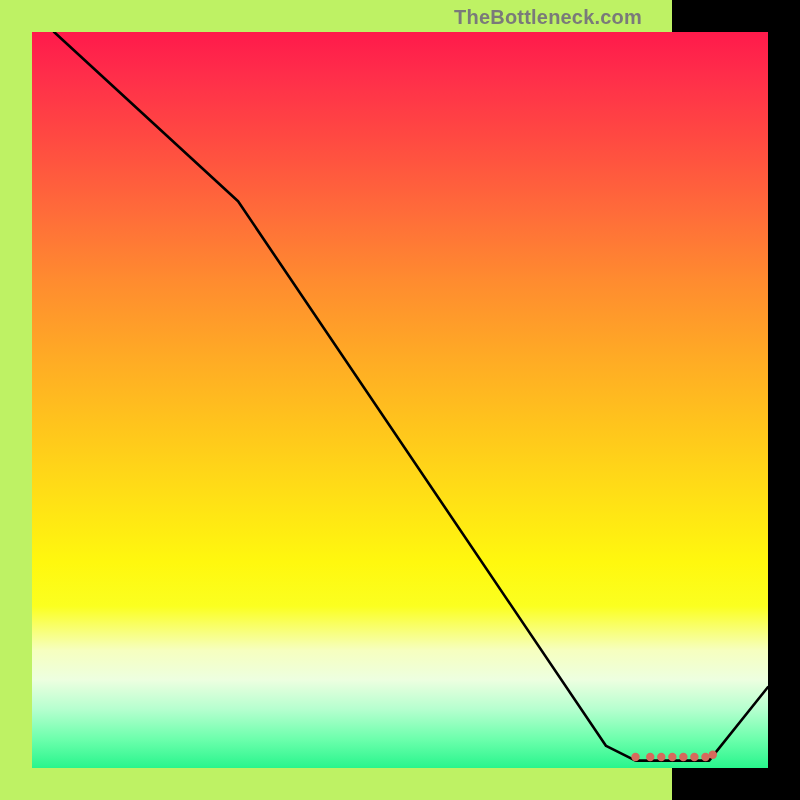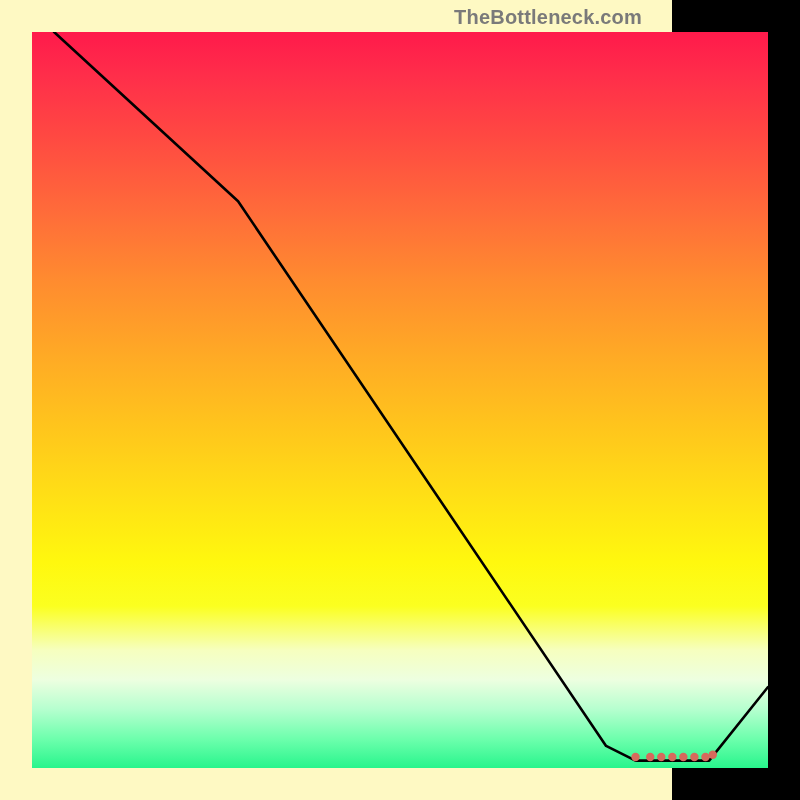--- a/index.html
+++ b/index.html
@@ -7,21 +7,21 @@
     padding: 0;
     width: 800px;
     height: 800px;
     background: #000;
     overflow: hidden;
   }
   .frame {
     position: absolute;
     left: 0; top: 0;
     width: 672px; height: 800px;
-    background: #fef9c3;
+    background: #bef264;
     text-align: right;
   }
   .plot {
     position: absolute;
     left: 32px;
     top: 32px;
     width: 736px;
     height: 736px;
     background: linear-gradient(to bottom,
       #ff1a4b 0%,

